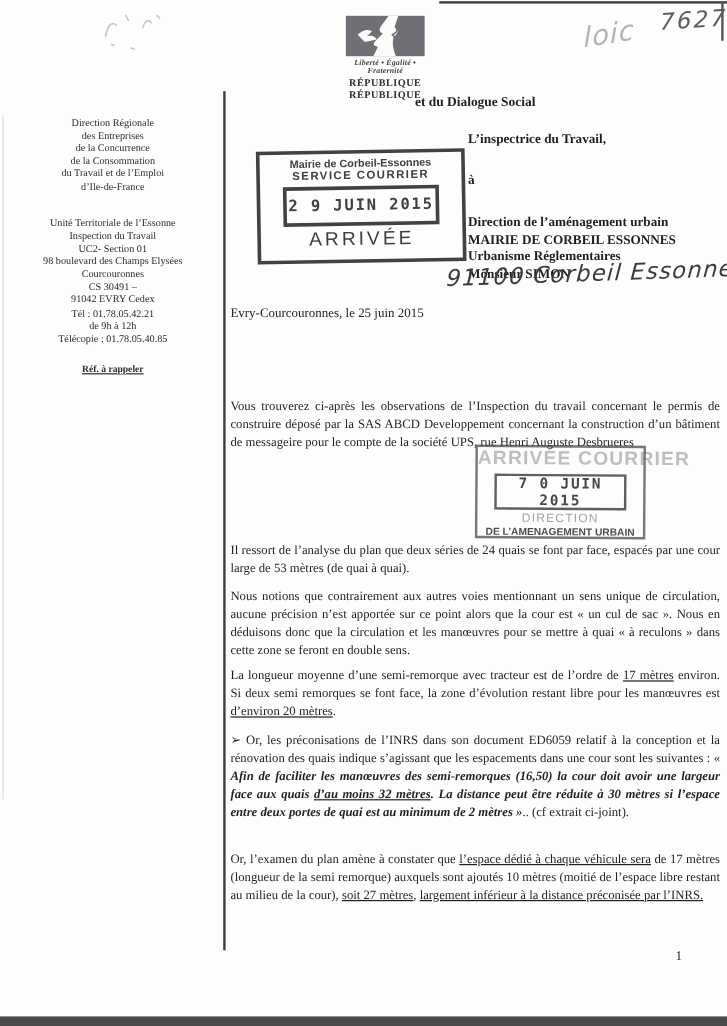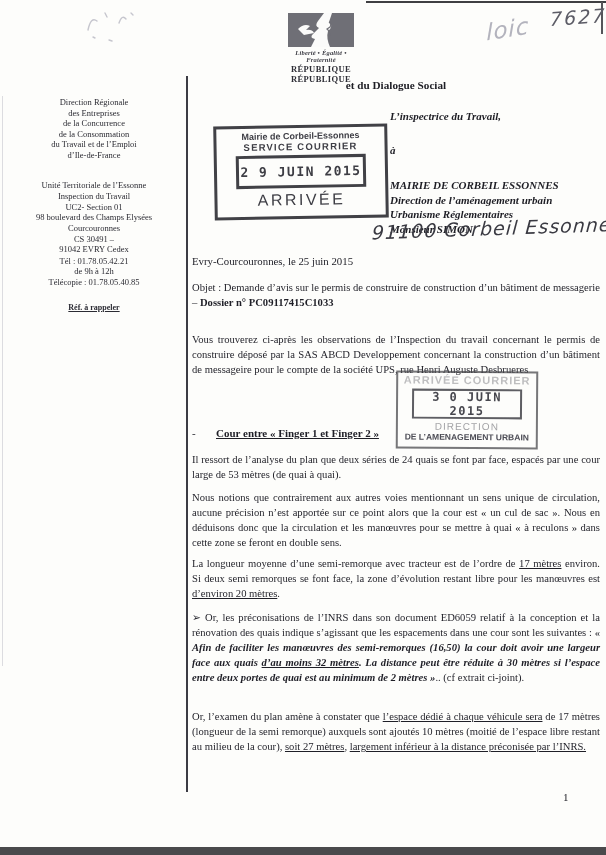--- a/index.html
+++ b/index.html
@@ -41,42 +41,42 @@
   
   .stamp1{position:absolute;left:214px;top:125px;width:168px;height:88px;border:3px solid #414146;
     font-family:"Liberation Sans", sans-serif;color:#3e3e45;text-align:center;transform:rotate(-1deg);}
   .stamp1 .l1{font-size:9px;font-weight:bold;margin-top:3px;}
   .stamp1 .l2{font-size:9.5px;font-weight:bold;letter-spacing:1.2px;}
   .stamp1 .datebox{width:124px;height:27px;margin:3px auto 0;border:3px solid #414146;display:flex;align-items:center;justify-content:center;}
   .stamp1 .date{font-family:"DejaVu Sans Mono", monospace;font-size:13px;font-weight:bold;letter-spacing:1.5px;}
   .stamp1 .l3{font-size:16px;font-weight:500;letter-spacing:2.5px;margin-top:3px;}
 
   
-  .recipient{position:absolute;left:390px;top:110px;width:212px;font-size:11px;color:#1d1d24;font-style:italic;}
+  .recipient{position:absolute;left:390px;top:110px;width:212px;font-size:11px;color:#1d1d24;}
   .recipient .from{font-weight:bold;}
   .recipient .a{font-weight:bold;margin-top:22px;}
   .recipient .addr{margin-top:22px;font-weight:bold;line-height:14.5px;}
 
   .dateline{position:absolute;left:192px;top:255px;font-size:10.8px;}
   .body-par{position:absolute;left:192px;width:408px;font-size:10.6px;line-height:15px;text-align:justify;color:#1f1f27;}
   .object{top:280px;}
   .p-intro{top:332px;}
   .heading{position:absolute;left:192px;top:427px;font-size:11px;color:#1f1f27;}
   .heading .dash{display:inline-block;width:24px;}
   .heading .txt{font-weight:bold;text-decoration:underline;}
   .p-f1{top:452px;}
   .p-f2{top:490px;}
   .p-len{top:556px;}
   .p-inrs{top:610px;}
   .p-conc{top:709px;}
 
   
   .stamp2{position:absolute;left:396px;top:371px;width:138px;height:74px;border:2.5px solid rgba(73,73,78,.75);
     font-family:"Liberation Sans", sans-serif;text-align:center;transform:rotate(.4deg);}
-  .stamp2 .l1{font-size:11px;font-weight:bold;letter-spacing:1px;color:rgba(95,95,102,.4);margin-top:1px;white-space:nowrap;}
+  .stamp2 .l1{font-size:16px;font-weight:bold;letter-spacing:1px;color:rgba(95,95,102,.4);margin-top:1px;white-space:nowrap;}
   .stamp2 .datebox{width:106px;height:26px;margin:3px auto 0;border:2.5px solid rgba(66,66,72,.85);display:flex;align-items:center;justify-content:center;}
   .stamp2 .date{font-family:"DejaVu Sans Mono", monospace;font-size:12px;font-weight:bold;letter-spacing:1.5px;color:#47474e;}
   .stamp2 .l2{font-size:10px;letter-spacing:1px;color:rgba(85,85,92,.55);margin-top:2px;}
   .stamp2 .l3{font-size:8.5px;font-weight:bold;color:#4c4c55;}
 
   .pageno{position:absolute;left:563px;top:791px;font-size:11px;color:#22222a;}
 
   .b{font-weight:bold;}
   .i{font-style:italic;}
   .u{text-decoration:underline;}
@@ -143,46 +143,42 @@
     <div class="datebox">
       <span class="date">2 9 JUIN 2015</span>
     </div>
     <div class="l3">ARRIVÉE</div>
   </div>
 
   <div class="recipient">
     <div class="from">L’inspectrice du Travail,</div>
     <div class="a">à</div>
     <div class="addr">
+      <div>Direction de l’aménagement urbain</div>
       <div>MAIRIE DE CORBEIL ESSONNES</div>
-      <div>Direction de l’aménagement urbain</div>
       <div>Urbanisme Réglementaires</div>
       <div>Monsieur SIMON</div>
     </div>
   </div>
   <div class="hand hw-city">91100 Corbeil Essonnes</div>
 
   <div class="dateline">Evry-Courcouronnes, le 25 juin 2015</div>
 
-  <div class="body-par object"><span>Objet :  Demande d’avis sur le permis de construire de construction d’un bâtiment de messagerie – </span><span class="b">Dossier n° PC09117415C1033</span></div>
 
   <div class="body-par p-intro"><span>Vous trouverez ci-après les observations de l’Inspection du travail concernant le permis de construire déposé par la SAS ABCD Developpement concernant la construction d’un bâtiment de messageire pour le compte de la société UPS, rue Henri Auguste Desbrueres</span></div>
 
   <div class="stamp2">
     <div class="l1">ARRIVÉE COURRIER</div>
     <div class="datebox">
-      <span class="date">3 0 JUIN 2015</span>
+      <span class="date">7 0 JUIN 2015</span>
     </div>
     <div class="l2">DIRECTION</div>
     <div class="l3">DE L’AMENAGEMENT URBAIN</div>
   </div>
 
-  <div class="heading">
-    <span class="dash">-</span><span class="txt">Cour entre « Finger 1 et Finger 2 »</span>
-  </div>
 
   <div class="body-par p-f1"><span>Il ressort de l’analyse du plan que deux séries de 24 quais se font par face, espacés par une cour large de 53 mètres (de quai à quai).</span></div>
   <div class="body-par p-f2"><span>Nous notions que contrairement aux autres voies mentionnant un sens unique de circulation, aucune précision n’est apportée sur ce point alors que la cour est « un cul de sac ». Nous en déduisons donc que la circulation et les manœuvres pour se mettre à quai « à reculons » dans cette zone se feront en double sens.</span></div>
   <div class="body-par p-len"><span>La longueur moyenne d’une semi-remorque avec tracteur est de l’ordre de </span><span class="u">17 mètres</span><span> environ. Si deux semi remorques se font face, la zone d’évolution restant libre pour les manœuvres est </span><span class="u">d’environ 20 mètres</span><span>.</span></div>
   <div class="body-par p-inrs"><span>➢ Or, les préconisations de l’INRS dans son document ED6059 relatif à la conception et la rénovation des quais indique s’agissant que les espacements dans une cour sont les suivantes : « </span><span class="b i">Afin de faciliter les manœuvres des semi-remorques (16,50) la cour doit avoir une largeur face aux quais </span><span class="b i u">d’au moins 32 mètres</span><span class="b i">. La distance peut être réduite à 30 mètres si l’espace entre deux portes de quai est au minimum de 2 mètres »</span><span>.. (cf extrait ci-joint).</span></div>
   <div class="body-par p-conc"><span>Or, l’examen du plan amène à constater que </span><span class="u">l’espace dédié à chaque véhicule sera</span><span> de 17 mètres (longueur de la semi remorque) auxquels sont ajoutés 10 mètres (moitié de l’espace libre restant au milieu de la cour), </span><span class="u">soit 27 mètres</span><span>, </span><span class="u">largement inférieur à la distance préconisée par l’INRS.</span></div>
 
   <div class="pageno">1</div>
 
 </div>

